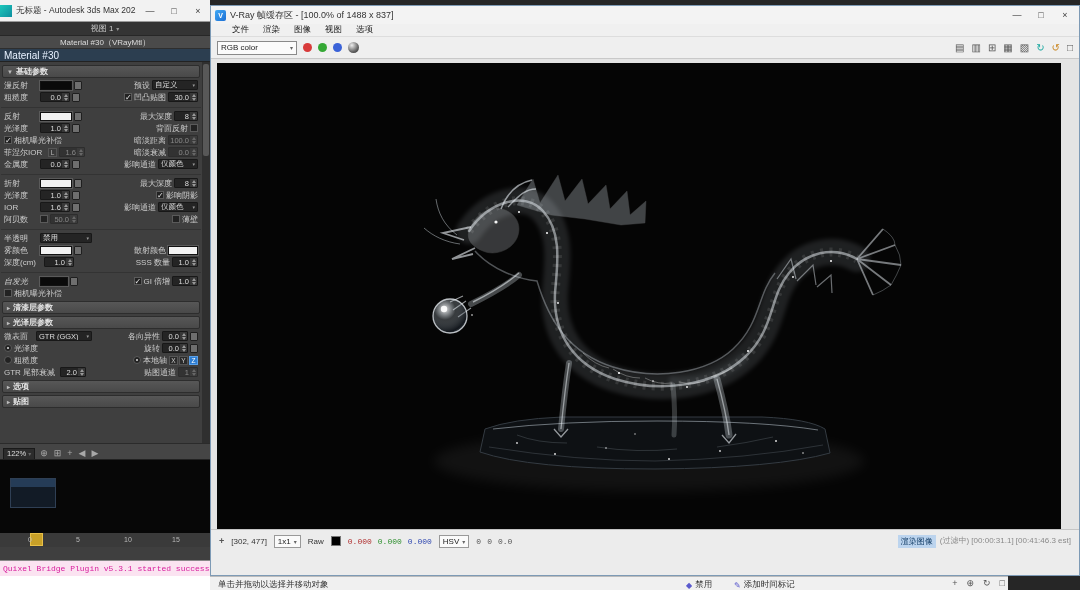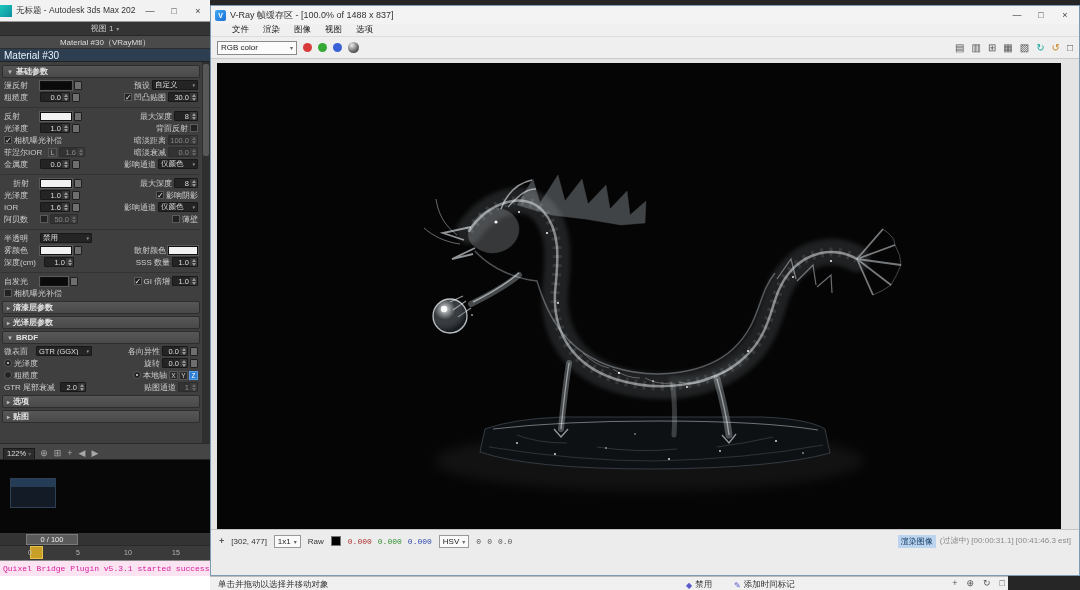--- a/index.html
+++ b/index.html
@@ -229,21 +229,21 @@
         <span class="mapbtn"></span>
         <span class="fx"></span>
         <span class="lbl">影响通道</span>
         <span class="drop" style="width: 40px;">
           <span>仅颜色</span>
           <span class="da">▾</span>
         </span>
       </div>
       <div class="divider"></div>
       <div class="prow">
-        <span class="lbl" style="width: 34px; text-align: center;">折射</span>
+        <span class="lbl" style="width: 34px;">折射</span>
         <span class="swatch" style="background: rgb(242, 242, 242); width: 32px;"></span>
         <span class="mapbtn"></span>
         <span class="fx"></span>
         <span class="lbl">最大深度</span>
         <span class="spin" style="width: 24px;">
           <span class="sv">8</span>
           <span class="arrs">
             <i class="tu"></i>
             <i class="td"></i>
           </span>
@@ -331,21 +331,21 @@
         <span class="spin" style="width: 26px;">
           <span class="sv">1.0</span>
           <span class="arrs">
             <i class="tu"></i>
             <i class="td"></i>
           </span>
         </span>
       </div>
       <div class="divider"></div>
       <div class="prow">
-        <span class="lbl" style="width: 34px;">自发光</span>
+        <span class="lbl" style="width: 34px; font-style: italic;">自发光</span>
         <span class="swatch" style="background: rgb(10, 10, 10); width: 28px;"></span>
         <span class="mapbtn"></span>
         <span class="fx"></span>
         <span class="chk">
           <span class="box">✓</span>
           <span class="clbl">GI</span>
         </span>
         <span class="lbl">倍增</span>
         <span class="spin" style="width: 26px;">
           <span class="sv">1.0</span>
@@ -362,24 +362,20 @@
         </span>
         <span class="fx"></span>
       </div>
       <div class="rollout">
         <span class="arr">▸</span>
         <span>清漆层参数</span>
       </div>
       <div class="rollout">
         <span class="arr">▸</span>
         <span>光泽层参数</span>
-      </div>
-      <div class="rollout">
-        <span class="arr">▼</span>
-        <span>BRDF</span>
       </div>
       <div class="prow">
         <span class="lbl" style="width: 30px;">微表面</span>
         <span class="drop" style="width: 56px;">
           <span>GTR (GGX)</span>
           <span class="da">▾</span>
         </span>
         <span class="fx"></span>
         <span class="lbl">各向异性</span>
         <span class="spin" style="width: 26px;">
@@ -469,23 +465,20 @@
       </span>
   </div>
 
   <div class="mini-viewport">
     <div class="node">
         <div class="node-head"></div>
       </div>
   </div>
 
   <div class="timeline">
-    <div class="tslider">
-      <span class="frame-chip">0 / 100</span>
-    </div>
     <div class="truler" id="timeline-ruler">
       <span class="tmark"></span>
     <span class="tick" style="left: 28px;">0</span>
         <span class="tick" style="left: 76px;">5</span>
         <span class="tick" style="left: 124px;">10</span>
         <span class="tick" style="left: 172px;">15</span>
       </div>
   </div>
 
   <div class="listener">

